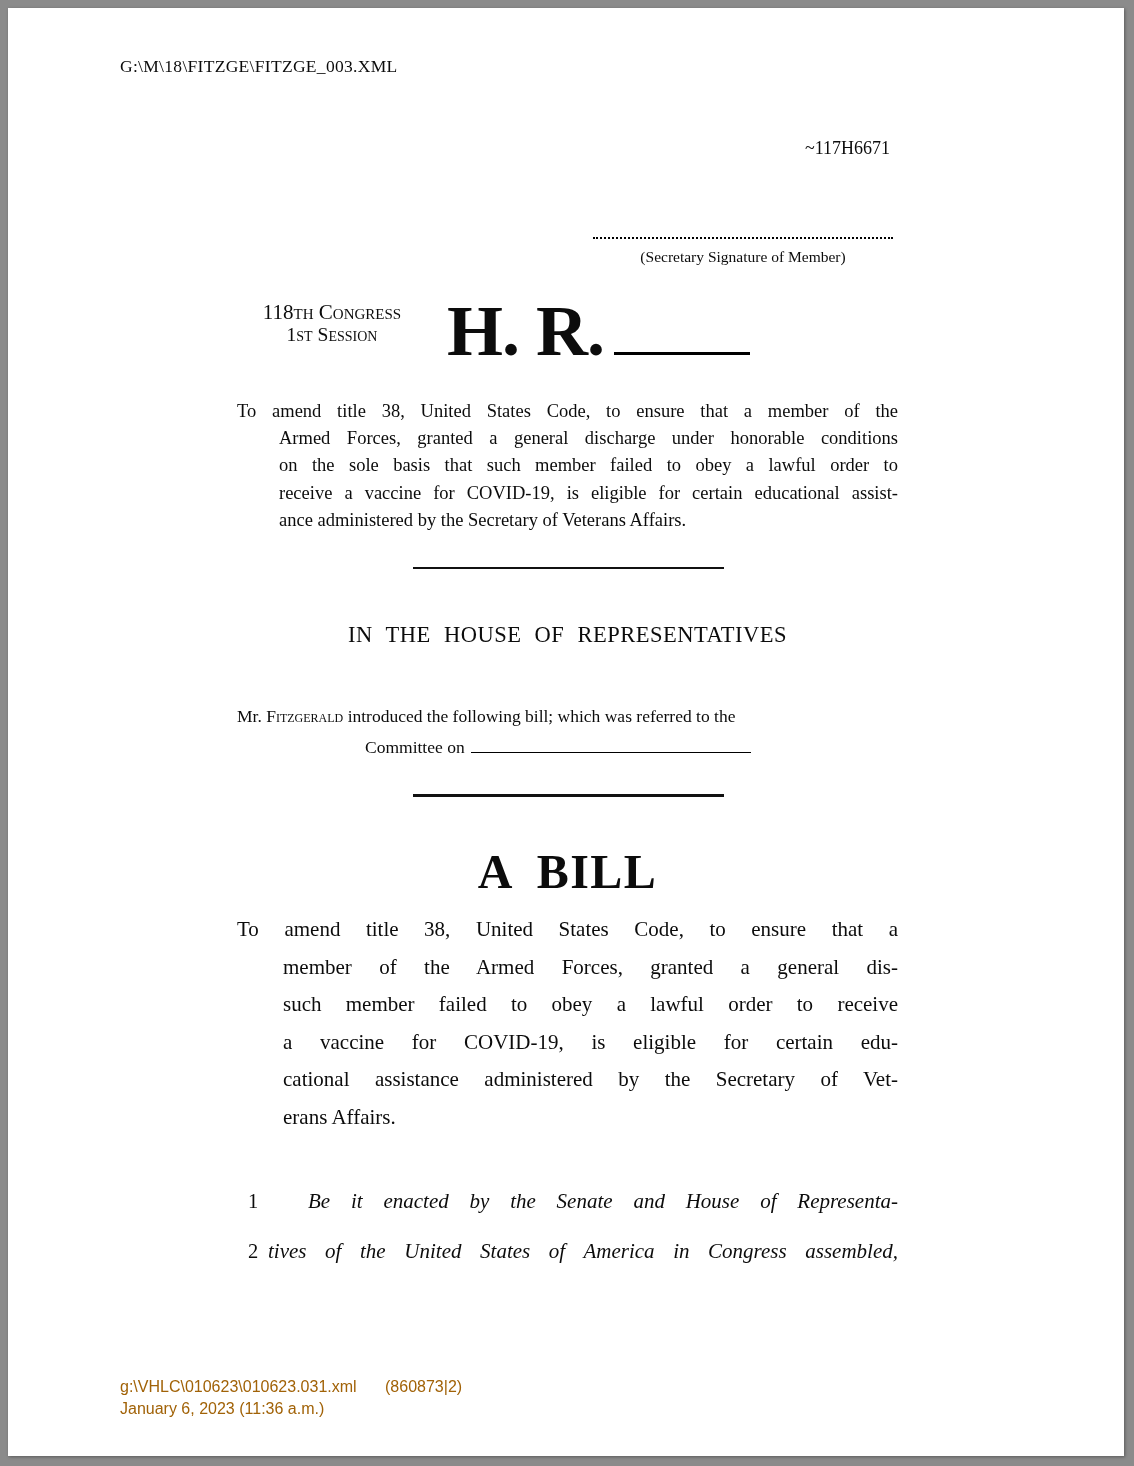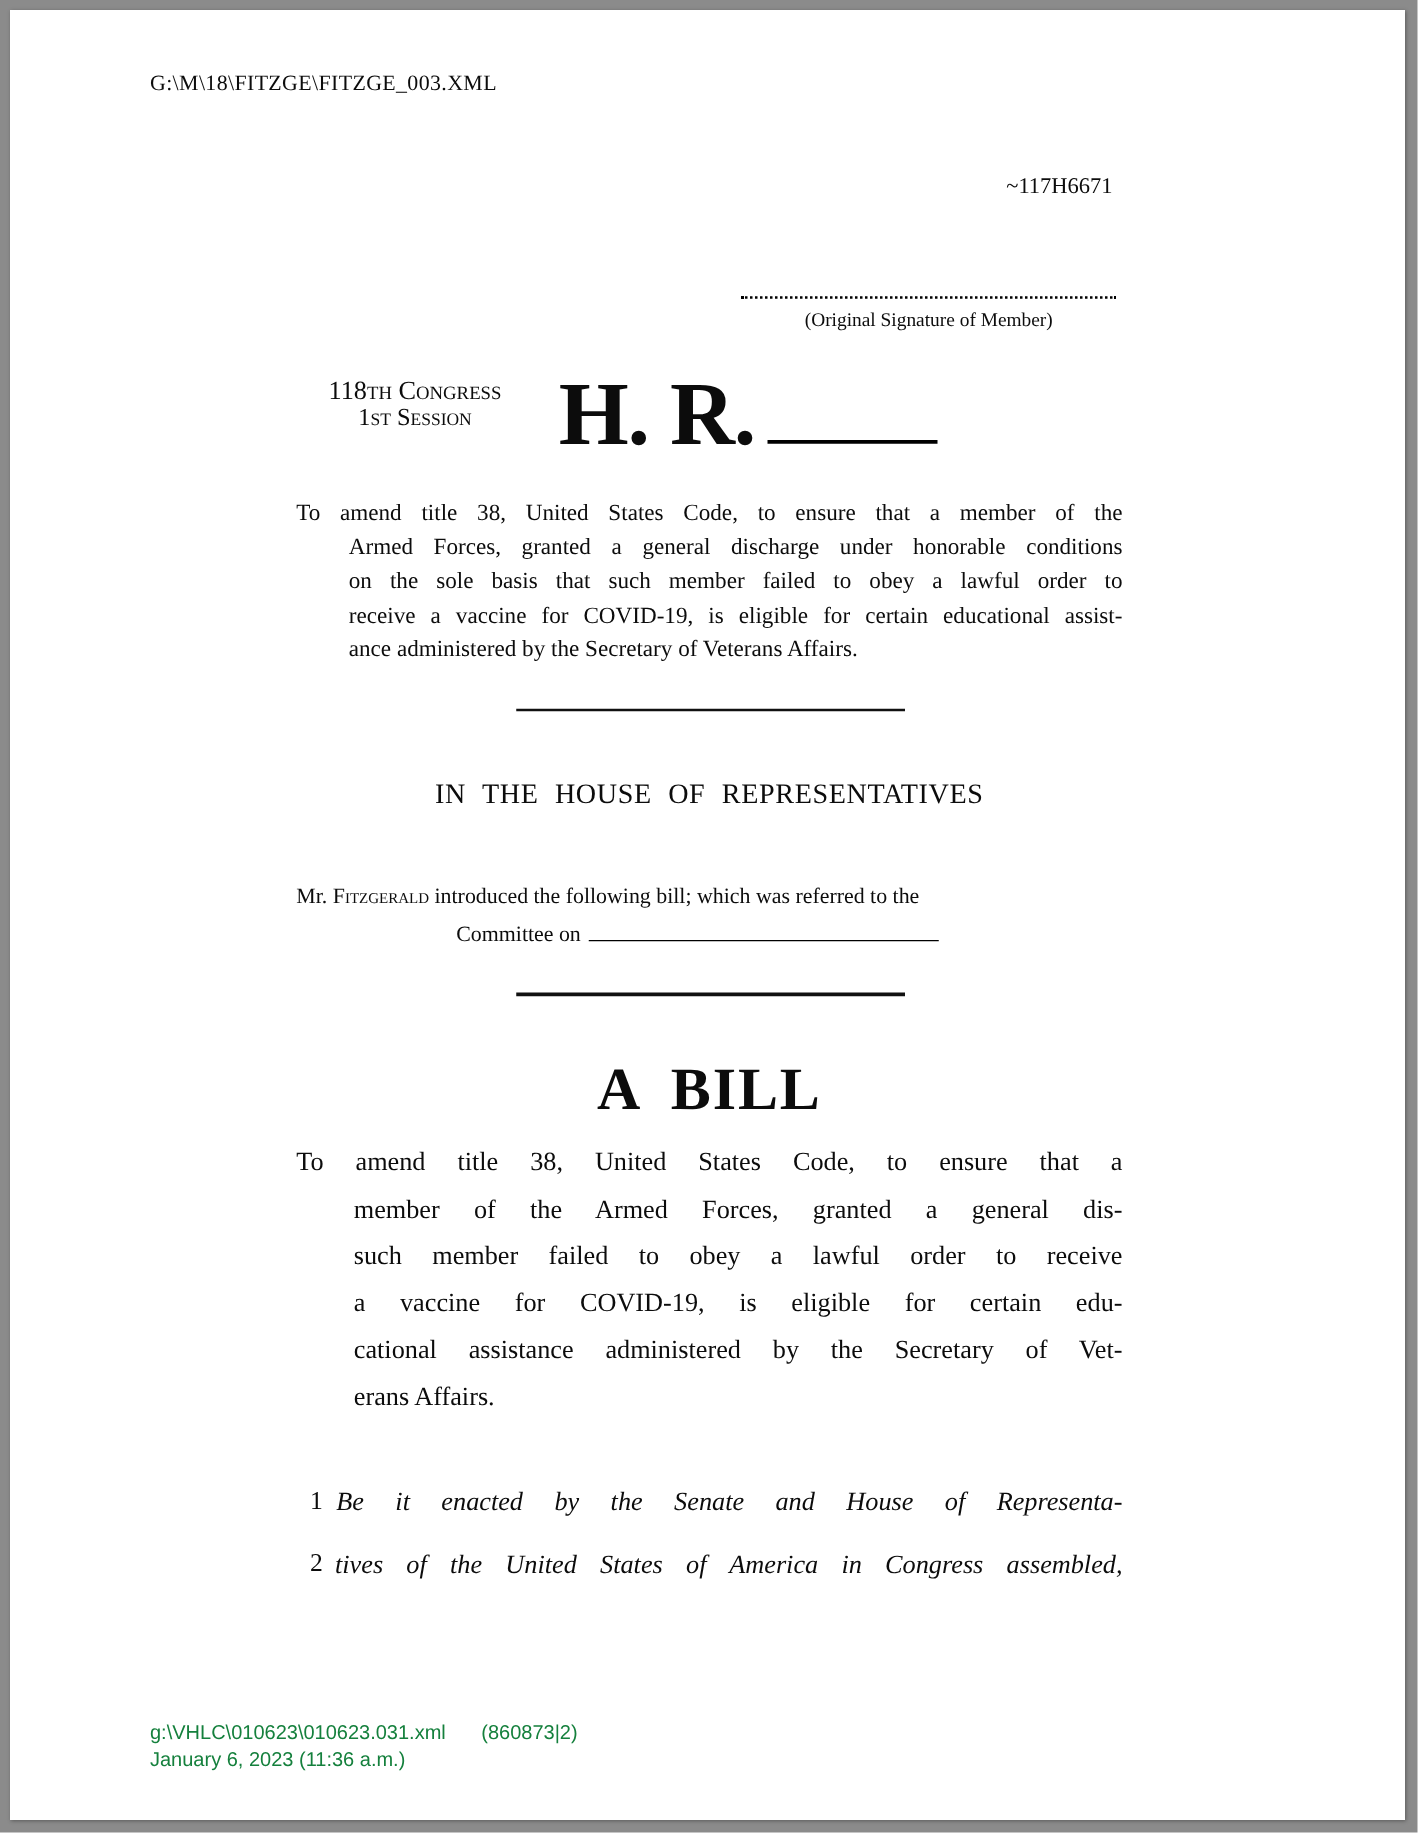--- a/index.html
+++ b/index.html
@@ -101,44 +101,44 @@
   .body-lines { left: 229px; top: 1168px; width: 661px; }
   .bline { position: relative; height: 50px; line-height: 50px; }
   .bline .num {
     position: absolute; left: 11px; top: 0;
     font-size: 20.5px; font-style: normal;
   }
   .bline .txt {
     font-size: 21px; font-style: italic;
     text-align: justify; text-align-last: justify;
   }
-  .bline .txt.first { margin-left: 32px; }
+  .bline .txt.first { margin-left: 71px; }
   .bline .txt.cont  { margin-left: 31px; }
 
   .footer {
     left: 112px; top: 1368px;
     font-family: "Liberation Sans", sans-serif;
     font-size: 16px; line-height: 21.5px;
-    color: #15803d;
+    color: #a16207;
   }
   .footer-row { position: relative; }
   .footer-code { position: absolute; left: 265px; top: 0; }
 </style>
 </head>
 <body>
 
 <div class="page">
 
   <div class="abs file-path">G:\M\18\FITZGE\FITZGE_003.XML</div>
 
   <div class="abs doc-stamp">~117H6671</div>
 
   <div class="abs sig-block">
     <div class="sig-dots"></div>
-    <div class="sig-caption">(Original Signature of Member)</div>
+    <div class="sig-caption">(Secretary Signature of Member)</div>
   </div>
 
   <div class="abs congress-block">
     <div class="congress-line">118th Congress</div>
     <div class="session-line">1st Session</div>
   </div>
 
   <div class="abs hr-title"><span>H. R.</span><span class="hr-blank"></span></div>
 
   <div class="abs preamble">

